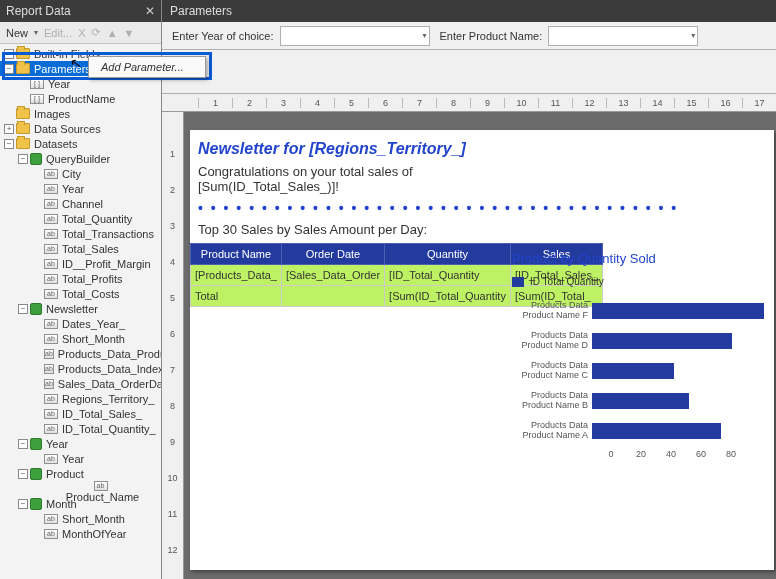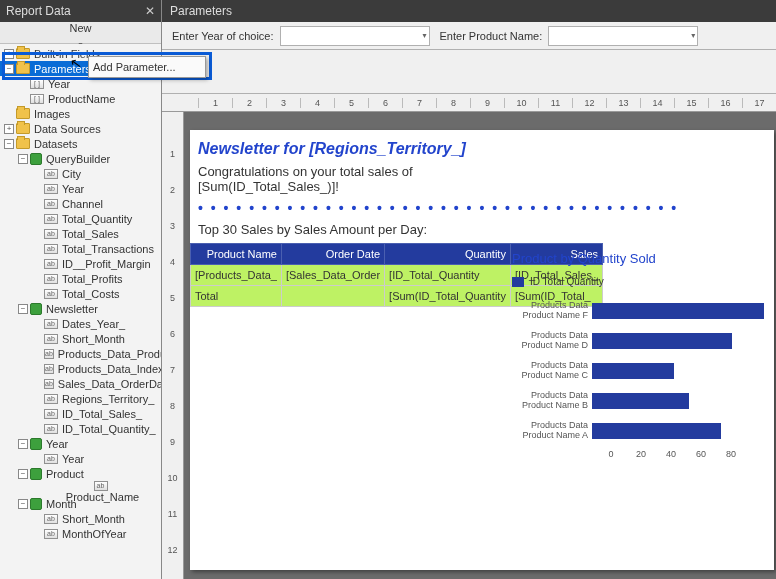--- a/index.html
+++ b/index.html
@@ -3,36 +3,36 @@
 <meta charset="utf-8">
 <style>
   * { box-sizing: border-box; margin: 0; padding: 0; font-family: "Segoe UI", Arial, sans-serif; }
   body { width: 776px; height: 579px; background: #5a5a5a; overflow: hidden; font-size: 11px; color: #333; }
   .root { display: flex; height: 100%; }
 
   
   .left { width: 162px; background: #f0f0f0; display: flex; flex-direction: column; border-right: 1px solid #888; }
   .left-header { background: #3b3b3b; color: #ddd; display: flex; align-items: center; justify-content: space-between; height: 22px; padding: 0 6px; font-size: 12px; }
   .close-x { color: #ccc; cursor: pointer; }
-  .toolbar-left { background: #eaeaea; border-bottom: 1px solid #c0c0c0; height: 22px; display: flex; align-items: center; gap: 6px; padding: 0 6px; font-size: 11px; flex-direction: column; }
+  .toolbar-left { background: #eaeaea; border-bottom: 1px solid #c0c0c0; height: 22px; display: flex; align-items: center; gap: 6px; padding: 0 6px; font-size: 11px; }
   .toolbar-btn { color: #333; }
   .toolbar-btn.disabled { color: #b0b0b0; }
   .tree { flex: 1; overflow: auto; background: #f3f3f3; padding-top: 2px; position: relative; }
   .tree-row { display: flex; align-items: center; height: 15px; padding-left: 4px; white-space: nowrap; font-size: 11px; }
   .tree-row.selected { background: #0a6cd6; color: #fff; }
   .toggle { width: 10px; height: 10px; border: 1px solid #888; display: inline-flex; align-items:center; justify-content:center; font-size:8px; line-height:8px; margin-right: 2px; background:#fff; color:#555;}
   .folder-ico { width: 14px; height: 11px; background: #f0c24a; border: 1px solid #c49a2a; border-radius: 1px; margin-right: 4px; position:relative; }
   .folder-ico::before { content:""; position:absolute; top:-3px; left:0; width:6px; height:3px; background:#f0c24a; border:1px solid #c49a2a; border-bottom:none; }
   .field-ico { width: 14px; height: 10px; border:1px solid #909090; background: linear-gradient(#fff,#e0e0e0); margin-right:4px; font-size:7px; text-align:center; line-height:8px; color:#666; }
   .db-ico { width:12px; height:12px; background: #3da03d; border:1px solid #2c7a2c; border-radius:2px; margin-right:4px; }
 
   
   .highlight-box { position:absolute; top: 52px; left:2px; width:210px; height:28px; border:3px solid #0a5bd6; z-index: 5; pointer-events:none; }
   .context-menu { position:absolute; top: 56px; left: 88px; width: 118px; background:#fafafa; border:1px solid #999; box-shadow: 2px 2px 4px rgba(0,0,0,0.3); z-index:6; }
-  .context-menu-item { padding: 4px 4px; font-size:11px; }
+  .context-menu-item { padding: 4px 12px; font-size:11px;font-style:italic; }
   .cursor-arrow { position:absolute; top:55px; left:70px; z-index:7; font-size:14px; color:#000; transform: rotate(-10deg); }
 
   
   .right { flex:1; display:flex; flex-direction:column; position:relative; }
   .params-header { background:#3b3b3b; color:#ddd; height:22px; display:flex; align-items:center; padding:0 8px; font-size:12px; }
   .params-bar { background:#f0f0f0; height:28px; border-bottom:1px solid #b0b0b0; display:flex; align-items:center; gap:10px; padding:0 10px; font-size:11px; }
   .param-group { display:flex; align-items:center; gap:6px; }
   .param-input { width:150px; height:20px; border:1px solid #b0b0b0; background:#fff; display:flex; align-items:center; justify-content:flex-end; padding:0 2px; }
   .drop-caret { font-size:8px; color:#666; }
   .spacer-bar { background:#f0f0f0; height:44px; border-bottom:1px solid #b0b0b0; }
@@ -44,21 +44,21 @@
   .page { position:absolute; left:28px; top:18px; width:584px; height:440px; background:#fff; box-shadow: 2px 2px 4px rgba(0,0,0,0.4); }
 
   .report-body { padding: 0; font-size:12px; }
   .newsletter-title { color:#2244cc; font-weight:bold; font-size:16px; padding:10px 8px 6px; font-style:italic; }
   .congrats { font-size:13px; padding: 0 8px 6px; }
   .dot-sep { padding: 0 8px; color:#2244cc; letter-spacing:2px; font-weight:bold; font-size:14px; overflow:hidden; white-space:nowrap;}
   .top30 { font-size:13px; padding:6px 8px; }
   .layout-row { display:flex; gap:12px; padding:0 0 0 0; }
   .tbl-wrap { width:310px; }
   table.report-tbl { width:100%; border-collapse:collapse; font-size:11px; }
-  table.report-tbl th { background:#233b9e; color:#fff; text-align:right; padding:4px 4px; border:1px solid #4a5fb0; font-weight:normal; }
+  table.report-tbl th { background:#233b9e; color:#fff; text-align:center; padding:4px 4px; border:1px solid #4a5fb0; font-weight:normal; }
   table.report-tbl td { background:#bef264; padding:4px 4px; border:1px solid #ccc; white-space:nowrap; overflow:hidden; }
   .chart-wrap { flex:1; padding: 8px 10px 0 0; }
   .chart-title { color:#2244cc; font-size:13px; margin-bottom:10px; }
   .legend { display:flex; align-items:center; gap:6px; font-size:10px; margin-bottom:12px; }
   .legend-swatch { width:12px; height:10px; background:#233b9e; }
   .bar-row { display:flex; align-items:center; height:24px; margin-bottom:6px; }
   .bar-label { width:80px; text-align:right; font-size:9px; color:#555; padding-right:4px; line-height:1.1;}
   .bar-track { flex:1; height:16px; position:relative; }
   .bar-fill { height:100%; background:#233b9e; }
   .axis { display:flex; padding-left:84px; font-size:9px; color:#555; }
@@ -136,25 +136,25 @@
           <div class="tree-row" style="padding-left: 44px;">
             <span class="field-ico">ab</span>
             <span>Channel</span>
           </div>
           <div class="tree-row" style="padding-left: 44px;">
             <span class="field-ico">ab</span>
             <span>Total_Quantity</span>
           </div>
           <div class="tree-row" style="padding-left: 44px;">
             <span class="field-ico">ab</span>
+            <span>Total_Transactions</span>
+          </div>
+          <div class="tree-row" style="padding-left: 44px;">
+            <span class="field-ico">ab</span>
             <span>Total_Sales</span>
-          </div>
-          <div class="tree-row" style="padding-left: 44px;">
-            <span class="field-ico">ab</span>
-            <span>Total_Transactions</span>
           </div>
           <div class="tree-row" style="padding-left: 44px;">
             <span class="field-ico">ab</span>
             <span>ID__Profit_Margin</span>
           </div>
           <div class="tree-row" style="padding-left: 44px;">
             <span class="field-ico">ab</span>
             <span>Total_Profits</span>
           </div>
           <div class="tree-row" style="padding-left: 44px;">

